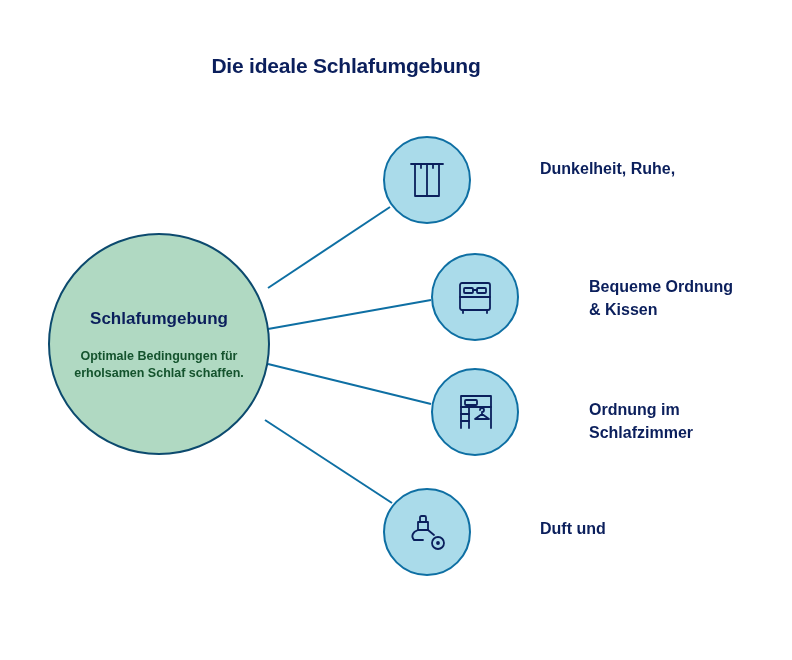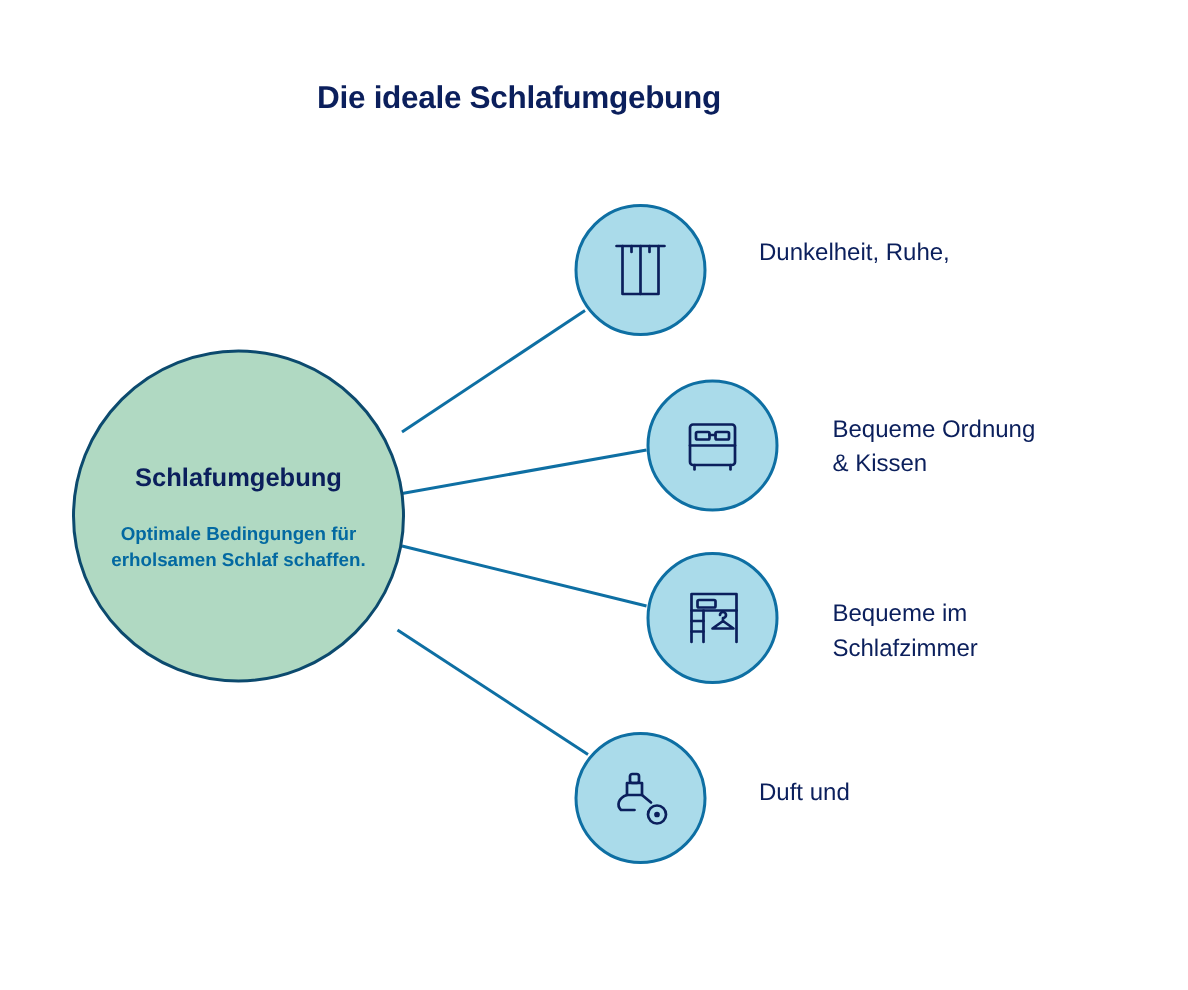--- a/index.html
+++ b/index.html
@@ -6,25 +6,25 @@
     body { width: 792px; height: 660px; position: relative; overflow: hidden;
            font-family: "Liberation Sans", "DejaVu Sans", sans-serif; color: #0b1f5c; }
     .title { position: absolute; left: 0; top: 54px; width: 692px; text-align: center;
              font-size: 21px; font-weight: 700; color: #0b1f5c; letter-spacing: -0.2px; }
     svg.lines { position: absolute; left: 0; top: 0; }
     .main-circle { position: absolute; left: 48px; top: 233px; width: 222px; height: 222px;
                    border-radius: 50%; background: #b0d9c2; border: 2px solid #0c4a6e;
                    box-sizing: border-box; text-align: center; }
     .main-title { position: absolute; left: 0; width: 100%; top: 74px; font-size: 17px; font-weight: 700; color: #0b1f5c; }
     .main-desc { position: absolute; left: 22px; right: 22px; top: 113px; font-size: 12.5px; font-weight: 700;
-                 line-height: 17px; color: #0369a1; }
+                 line-height: 17px; color: #14532d; }
     .node { position: absolute; width: 88px; height: 88px; border-radius: 50%;
             background: #aadbea; border: 2px solid #0e6fa3; box-sizing: border-box; }
     .node svg { position: absolute; left: 20px; top: 20px; width: 44px; height: 44px; }
-    .label { position: absolute; font-size: 16px; font-weight: 400; line-height: 23px; color: #0b1f5c; }
+    .label { position: absolute; font-size: 16px; font-weight: 700; line-height: 23px; color: #0b1f5c; margin-left: 34px; }
   </style>
 </head>
 <body>
 
 <div class="title">Die ideale Schlafumgebung</div>
 
 <svg class="lines" width="792" height="660">
   <line x1="268" y1="288" x2="390" y2="207" stroke="#0e6fa3" stroke-width="2"></line>
   <line x1="268" y1="329" x2="431" y2="300" stroke="#0e6fa3" stroke-width="2"></line>
   <line x1="268" y1="364" x2="431" y2="404" stroke="#0e6fa3" stroke-width="2"></line>
@@ -70,21 +70,21 @@
     <path d="M8 38 V6 H38 V38"></path>
     <rect x="12" y="10" width="12" height="5" rx="1"></rect>
     <line x1="8" y1="17" x2="38" y2="17"></line>
     <line x1="16" y1="17" x2="16" y2="38"></line>
     <line x1="8" y1="24" x2="16" y2="24"></line>
     <line x1="8" y1="31" x2="16" y2="31"></line>
     <path d="M27 20 a2 2 0 1 1 2 2 v2 l-7 5 h14 l-7 -5"></path>
   </svg>
 </div>
 <div class="label" style="left:555px; top:398px;">
-  <div>Bequeme im</div>
+  <div>Ordnung im</div>
   <div>Schlafzimmer</div>
 </div>
 
 <div class="node" style="left:383px; top:488px;">
   <svg viewBox="0 0 44 44" fill="none" stroke="#0b1f5c" stroke-width="1.8" stroke-linecap="round" stroke-linejoin="round">
     <rect x="15" y="6" width="6" height="6" rx="1.5"></rect>
     <path d="M13 12 H23 V20 H13 Z"></path>
     <path d="M13 20 C7 22 6 27 9 30 H18"></path>
     <path d="M23 20 l6 5"></path>
     <circle cx="33" cy="33" r="6"></circle>

